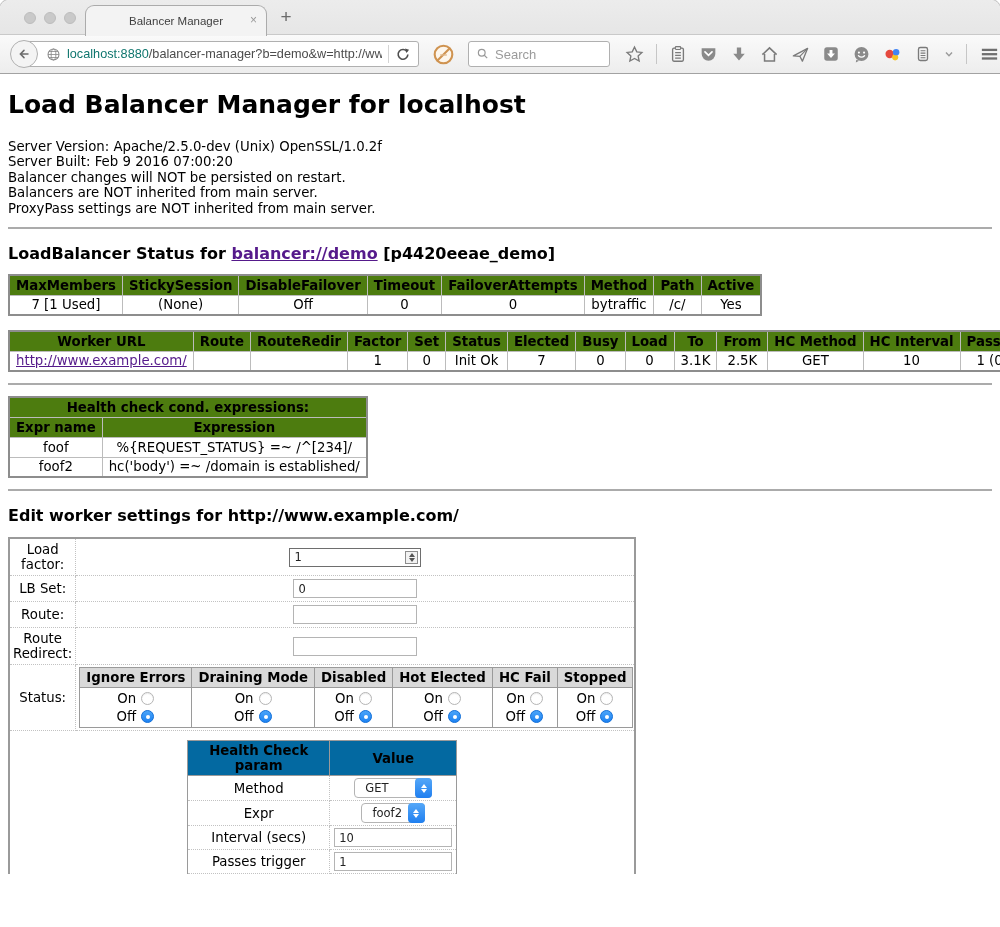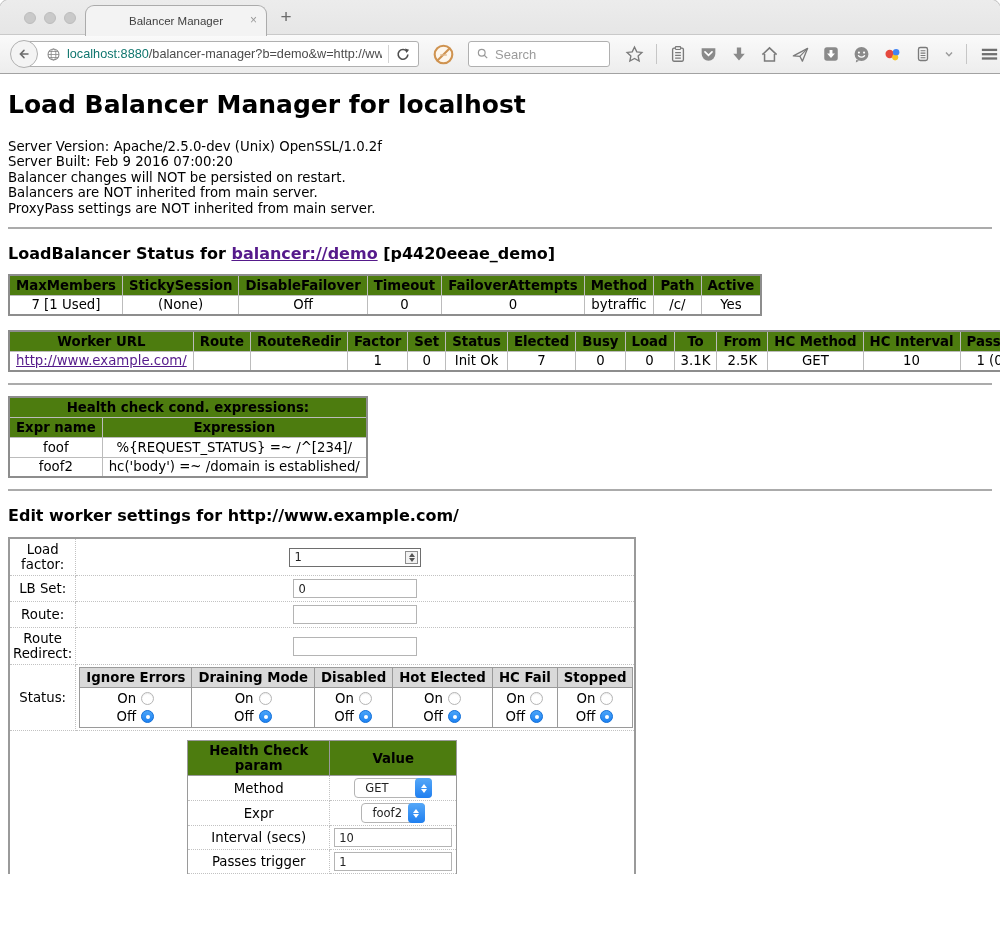--- a/index.html
+++ b/index.html
@@ -84,21 +84,21 @@
   .onoff { display:grid; grid-template-columns:auto 14px; column-gap:5px; row-gap:3px;
            justify-content:center; align-items:center; font-size:13.3px; }
   .onoff span.lbl { text-align:right; }
   .radio { width:13px; height:13px; border-radius:50%; display:inline-block; position:relative; }
   .radio.unchecked { background:#fff; border:1px solid #b5b5b5; box-shadow:inset 0 1px 1px rgba(0,0,0,.08); }
   .radio.checked { background:linear-gradient(#4aa4f9,#1d82f2); border:1px solid #1470d8; }
   .radio.checked::after { content:""; position:absolute; left:4px; top:4px; width:4px; height:4px;
                           border-radius:50%; background:#fff; }
 
   table.hc-tbl { border-collapse:collapse; border:1.5px solid #9a9a9a; margin:6px auto 5px; }
-  table.hc-tbl th { background:#4d7c0f; border:1px solid #9a9a9a; font-size:13.3px; padding:2px 8px; }
+  table.hc-tbl th { background:#0369a1; border:1px solid #9a9a9a; font-size:13.3px; padding:2px 8px; }
   table.hc-tbl td { border:1px dotted #c2c2c2; font-size:13.3px; padding:2px 3px; height:23px;
                     text-align:center; }
   td.hc-label { width:142px; }
   td.hc-value { width:126px; }
   .hc-input { width:118px; display:block; margin:0 1px; }
 
   .sel { display:inline-flex; align-items:center; height:20px; background:#fff; border:1px solid #b4b4b4;
          border-radius:4px; font-size:11.5px; position:relative; padding:0 22px 0 10px; color:#222;
          vertical-align:middle; }
   .sel .stepper { position:absolute; right:-1px; top:-1px; bottom:-1px; width:17px; border-radius:4px;

